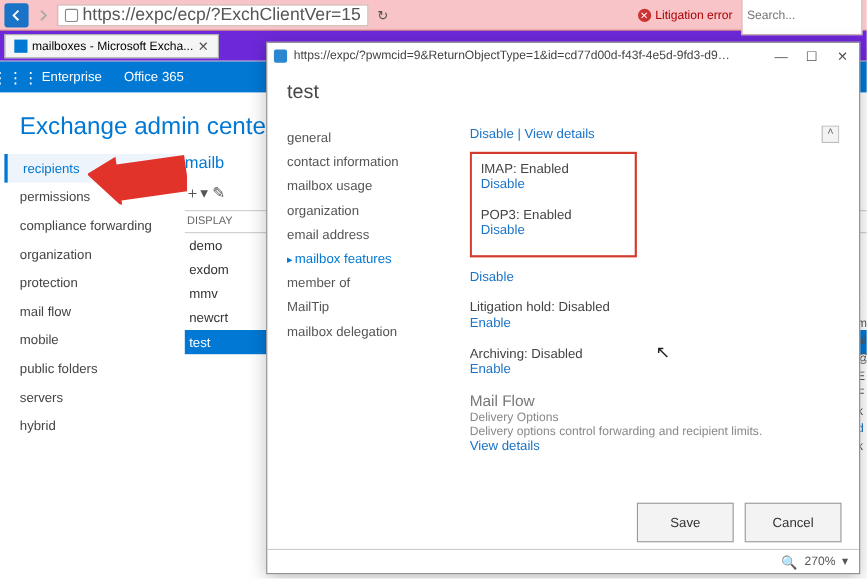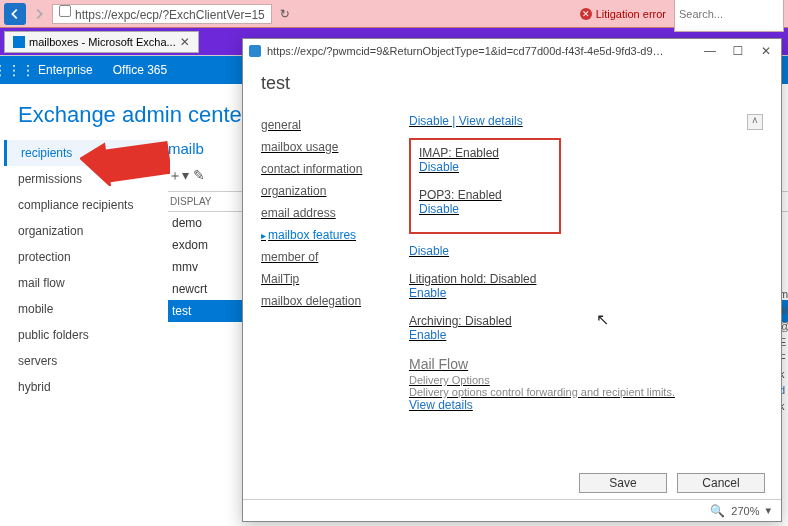--- a/index.html
+++ b/index.html
@@ -9,21 +9,21 @@
   .tabstrip { height: 28px; background: #6d28d9; border-bottom: 1px solid #ccc; display: flex; align-items: center; padding-left: 4px; }
   .tab { display: flex; align-items: center; height: 22px; border: 1px solid #aaa; padding: 0 8px; font-size: 11px; gap: 4px; background: #f5f5f5; }
   .tab .favicon { width: 12px; height: 12px; background: #0078d4; }
   .tab .tab-close { color: #555; font-size: 12px; }
 
   
   .addrbar { height: 28px; background: #f8c4c7; display: flex; align-items: center; padding: 0 4px; gap: 2px; border-bottom: 1px solid #c77; }
   .navbtn { width: 22px; height: 22px; display: inline-flex; align-items: center; justify-content: center; color: #fff; }
   .navbtn.back { background: #1a73c7; border-radius: 3px; }
   .navbtn.fwd  { color: #888; }
-  .addr-url { flex: 0 0 auto; background: #fff; height: 20px; line-height: 20px; padding: 0 6px; font-size: 12px; color: #555; display: flex; align-items: flex-start; gap: 4px; border: 1px solid #caa; }
+  .addr-url { flex: 0 0 auto; background: #fff; height: 20px; line-height: 20px; padding: 0 6px; font-size: 16px; color: #555; display: flex; align-items: center; gap: 4px; border: 1px solid #caa; }
   .addr-lock { width: 12px; height: 12px; border: 1px solid #888; border-radius: 2px; }
   .addr-refresh { padding: 0 6px; color: #555; }
   .cert-err { margin-left: auto; display: flex; align-items: center; gap: 4px; color: #a00; font-size: 11px; padding-right: 6px; }
   .cert-err .shield { width: 12px; height: 12px; background: #c33; border-radius: 50%; display: inline-flex; align-items: center; justify-content: center; color: #fff; font-size: 9px; }
   .search-box { width: 110px; height: 36px; border: 1px solid #caa; background: #fff; padding: 0 4px; font-size: 11px; color: #888; }
 
   
   .exch-head { height: 28px; background: #0078d4; color: #fff; display: flex; align-items: center; font-size: 12px; }
   .exch-apps { width: 28px; display:flex; align-items:center; justify-content:center; font-size:14px;}
   .exch-link { padding: 0 10px; }
@@ -45,42 +45,42 @@
   
   .annotation-arrow { position: absolute; left: 80px; top: 140px; width: 90px; height: 46px; pointer-events: none; z-index: 5; }
 
   
   .popup { position: absolute; left: 242px; top: 38px; width: 540px; height: 484px; background: #fff; border: 1px solid #888; box-shadow: 0 4px 16px rgba(0,0,0,.25); display: flex; flex-direction: column; z-index: 10; }
   .popup-title { height: 24px; display: flex; align-items: center; padding: 0 6px; font-size: 11px; color: #444; }
   .popup-title .favicon { width: 12px; height: 12px; background: #2a87d0; border-radius: 2px; margin-right: 6px; }
   .popup-title .wnd-btns { margin-left: auto; display: flex; gap: 10px; color: #555; font-size: 12px; }
   .popup-title .wnd-btns span { width: 18px; text-align: center; }
 
-  .popup-body { flex: 1; display: flex; padding: 12px 18px 6px 18px; gap: 8px; overflow: hidden; text-decoration: underline; }
+  .popup-body { flex: 1; display: flex; padding: 12px 18px 6px 18px; gap: 26px; overflow: hidden; }
   .popup .user-name { font-size: 18px; color: #444; grid-column: 1 / -1; margin-bottom: 8px; }
 
   .pop-left { width: 140px; }
   .catitem { font-size: 12px; color: #555; padding: 4px 0; cursor: pointer; }
   .catitem.active { color: #0078d4; }
   .catitem.active::before { content: "▸"; font-size: 10px; color: #0078d4; margin-right: 2px; }
 
   .pop-right { flex: 1; font-size: 12px; color: #444; overflow-y: auto; padding-right: 10px; position: relative; }
   .pop-right .scrollbtn { position: absolute; right: 0; top: 0; border: 1px solid #bbb; width: 16px; height: 16px; text-align: center; font-size: 10px; color: #666; background: #f3f3f3; }
   .top-links { color: #1a73c7; font-size: 12px; margin-bottom: 10px; }
   .feature-block { margin-bottom: 14px; }
   .feature-block .name { color: #444; }
   .feature-block .action { color: #1a73c7; cursor: pointer; }
   .redbox { border: 2px solid #d33b2f; padding: 6px 8px 2px 8px; width: 152px; margin-bottom: 10px; }
 
   .section-h { color: #777; font-size: 14px; margin-top: 10px; }
   .section-sub { color: #888; font-size: 11px; margin-top: 2px; }
   .section-desc { color: #888; font-size: 11px; }
 
   .popup-buttons { display:flex; justify-content:flex-end; gap:10px; padding: 6px 16px; }
-  .btn { width: 88px; height: 20px; border: 1px solid #999; background: #f3f3f3; font-size: 12px; color: #333; }
+  .btn { width: 88px; height: 36px; border: 1px solid #999; background: #f3f3f3; font-size: 12px; color: #333; }
 
   .popup-status { height: 22px; border-top: 1px solid #ccc; display: flex; align-items: center; justify-content: flex-end; padding: 0 10px; font-size: 11px; color: #555; gap: 6px; }
   .zoom-icon { font-size: 12px; }
 
   
   .right-letters { position: absolute; right: 0; top: 270px; font-size: 11px; color: #555; line-height: 16px; text-align:left; width:10px; overflow:hidden;}
   .right-letters div { padding-left:1px; }
   .right-letters .lnk { color:#1a73c7; }
 
   
@@ -125,21 +125,21 @@
   <span class="exch-link">Enterprise</span>
   <span class="exch-link">Office 365</span>
 </div>
 
 <div class="eac-title">Exchange admin center</div>
 
 <div class="main-row">
   <div class="leftnav" id="leftnav">
       <div class="navitem active">recipients</div>
       <div class="navitem">permissions</div>
-      <div class="navitem">compliance recipients</div>
+      <div class="navitem">compliance forwarding</div>
       <div class="navitem">organization</div>
       <div class="navitem">protection</div>
       <div class="navitem">mail flow</div>
       <div class="navitem">mobile</div>
       <div class="navitem">public folders</div>
       <div class="navitem">servers</div>
       <div class="navitem">hybrid</div>
     </div>
   <div class="content">
     <div class="content-h">mailb</div>
@@ -188,22 +188,22 @@
     </span>
   </div>
 
   <div style="padding: 10px 18px 0 18px;">
     <div class="user-name">test</div>
   </div>
 
   <div class="popup-body">
     <div class="pop-left" id="catlist">
         <div class="catitem">general</div>
+        <div class="catitem">contact information</div>
         <div class="catitem">mailbox usage</div>
-        <div class="catitem">contact information</div>
         <div class="catitem">organization</div>
         <div class="catitem">email address</div>
         <div class="catitem active">mailbox features</div>
         <div class="catitem">member of</div>
         <div class="catitem">MailTip</div>
         <div class="catitem">mailbox delegation</div>
       </div>
     <div class="pop-right">
       <div class="scrollbtn">˄</div>
       <div class="top-links">

